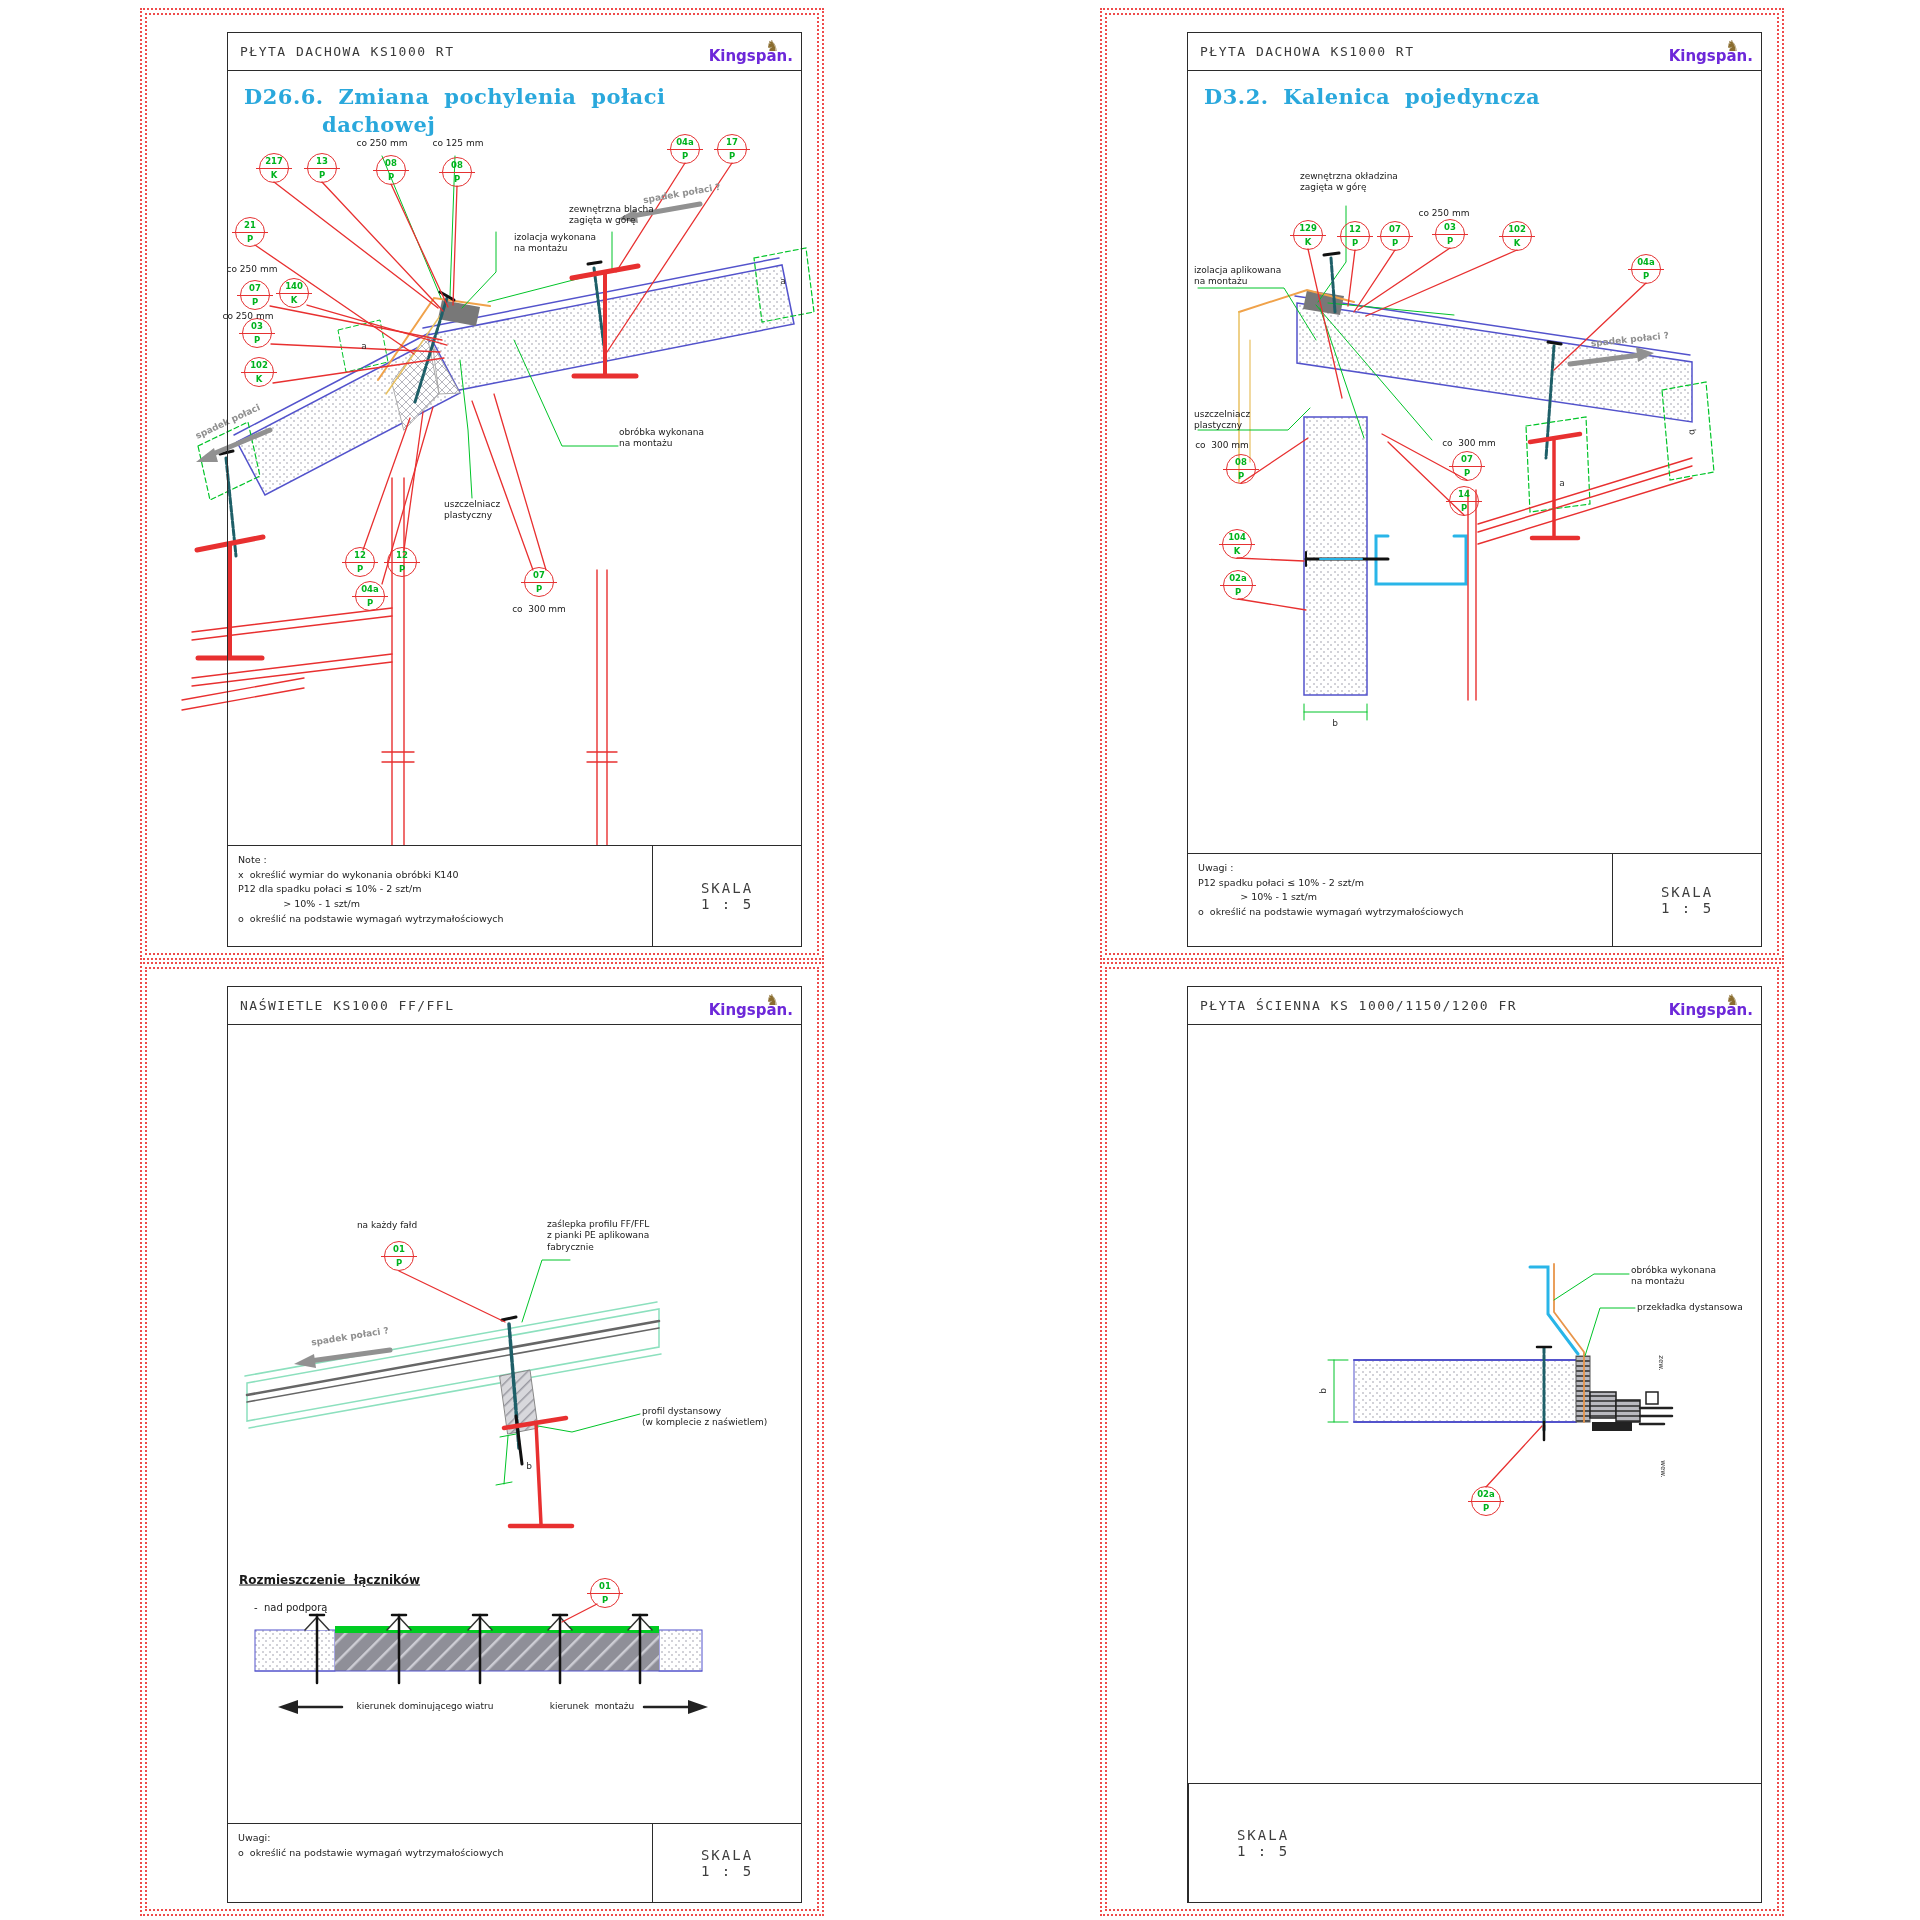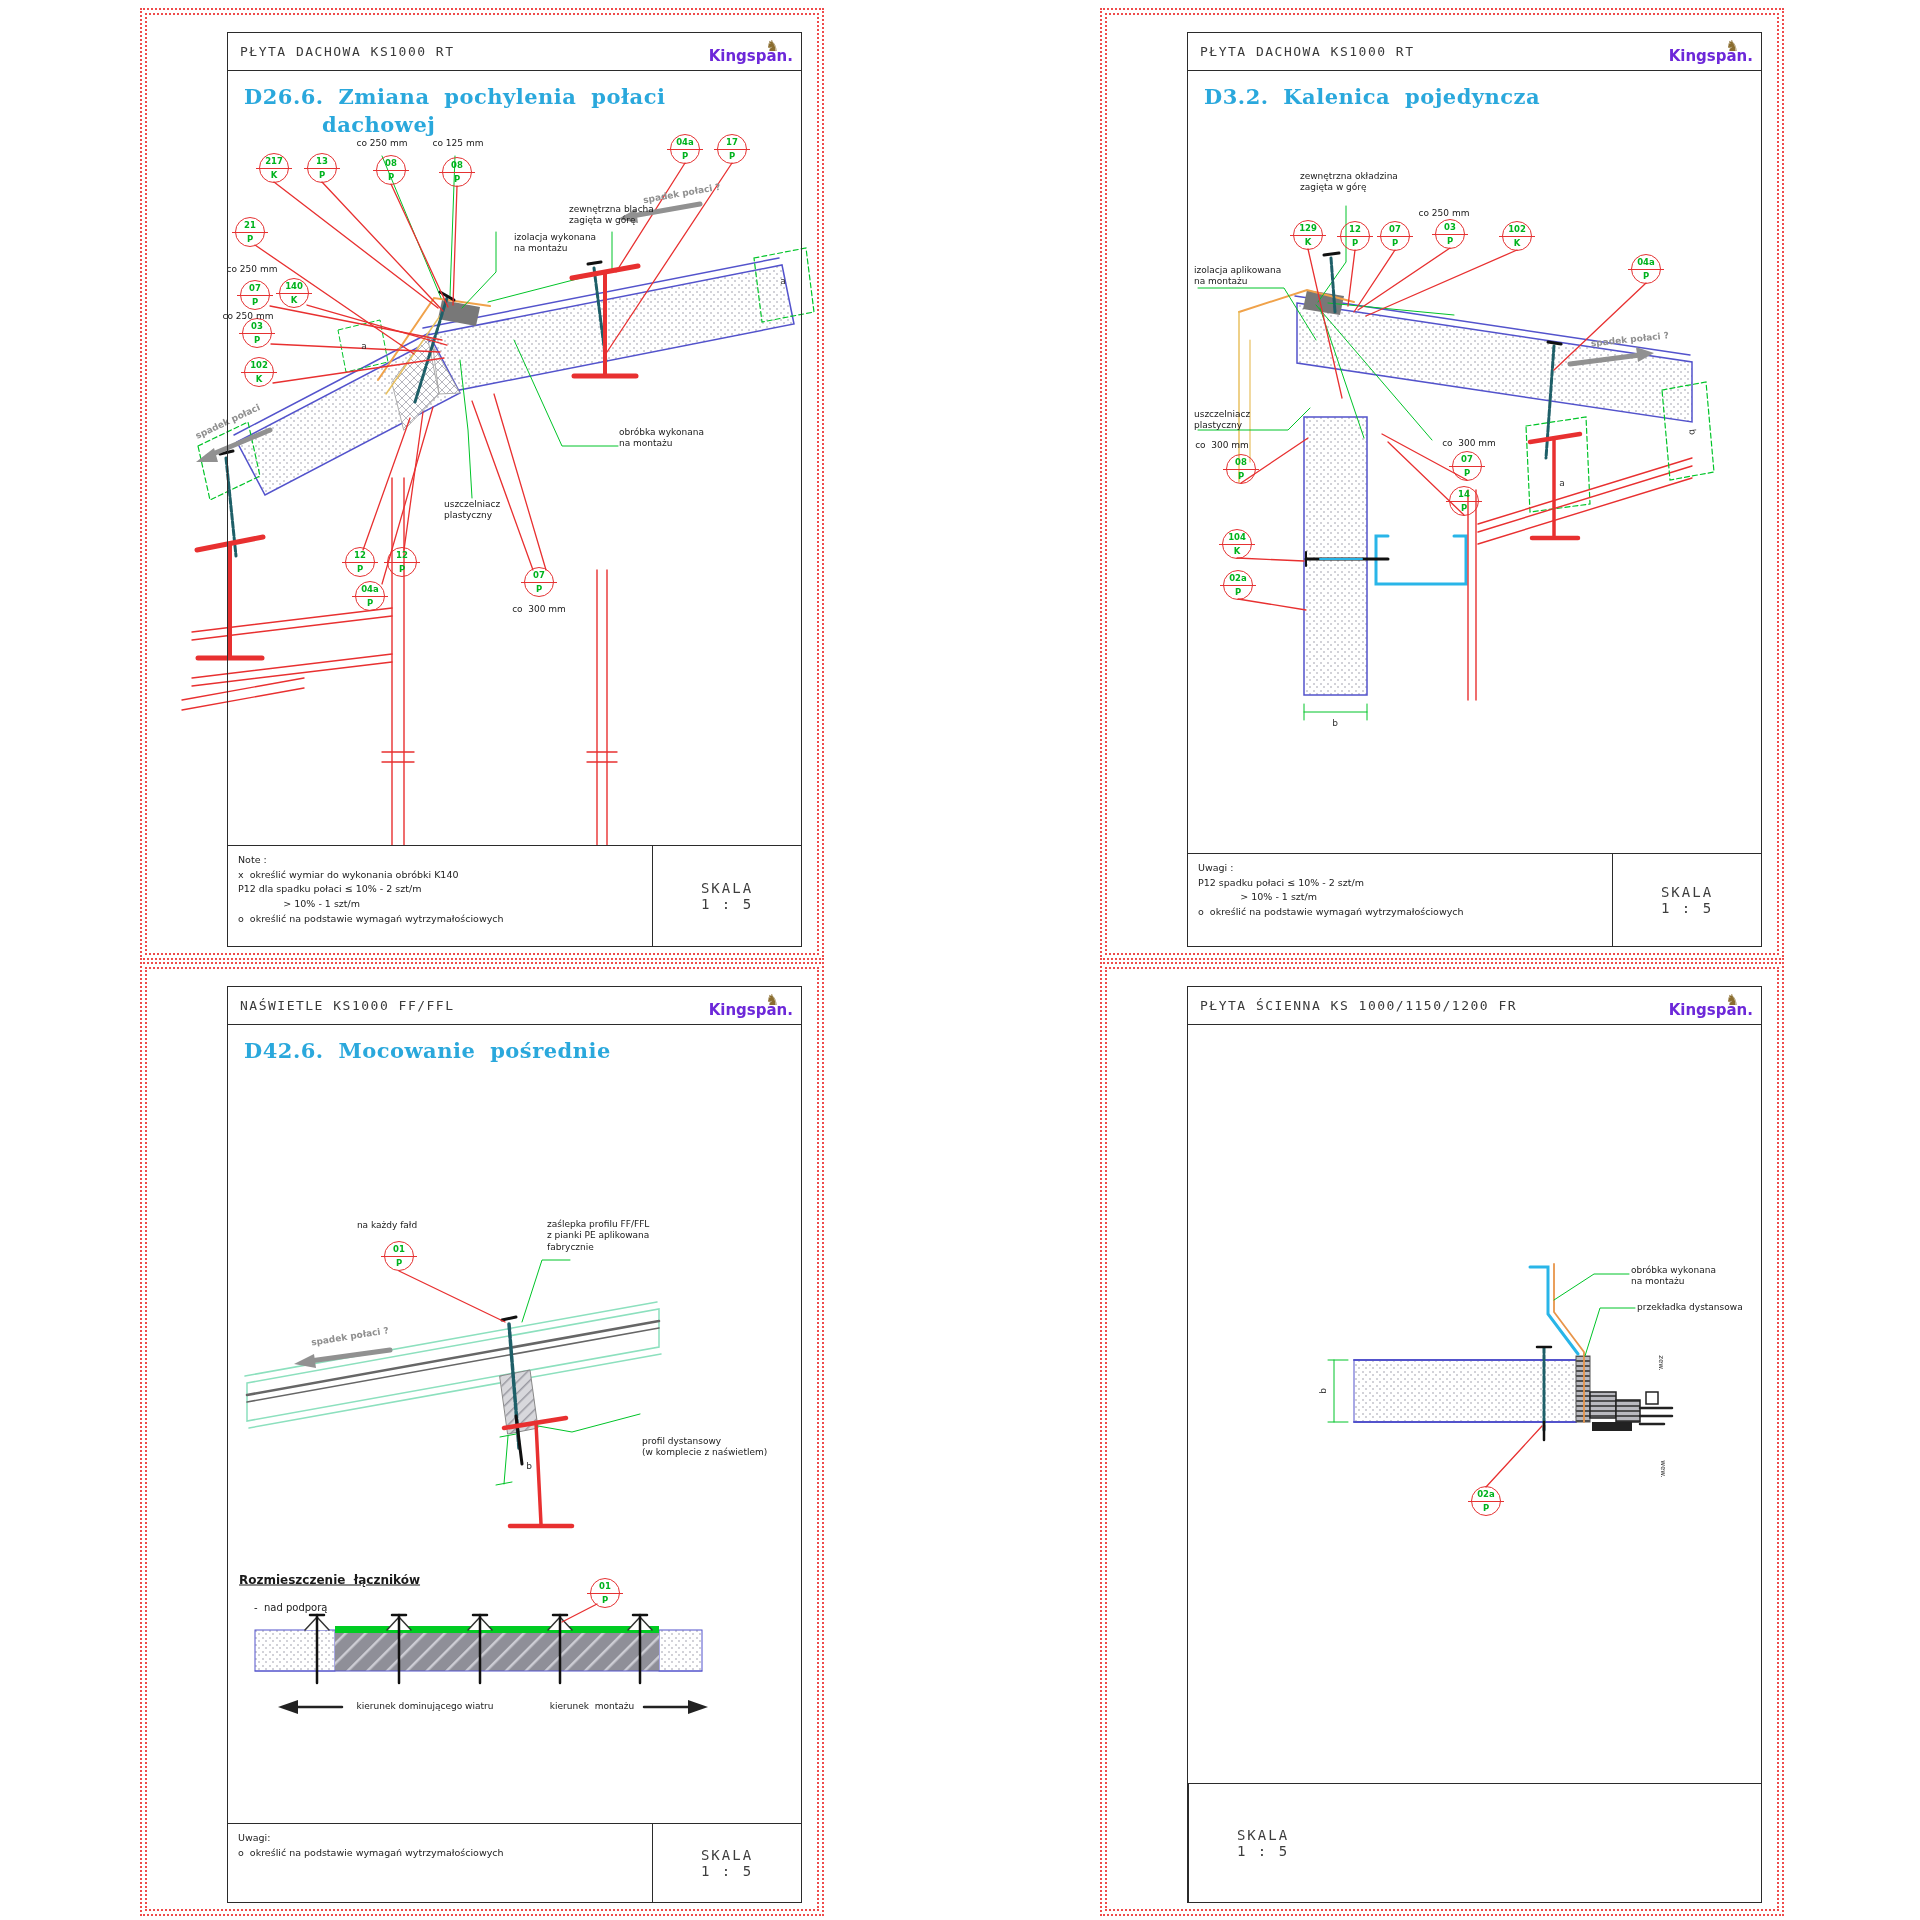--- a/index.html
+++ b/index.html
@@ -461,38 +461,35 @@
       </div>
       <div class="callout" style="left: 463px; top: 629px;">
         <span class="cc">01</span>
         <span class="ct">P</span>
       </div>
       <div class="dlabel" style="left: 245px; top: 262px; transform: translate(-50%, -50%);">na każdy fałd</div>
       <div class="dlabel" style="left: 405px; top: 272px; transform: translate(0px, -50%);">zaślepka profilu FF/FFL
 z pianki PE aplikowana
 fabrycznie</div>
       <div class="dlabel" style="left: 208px; top: 373px; color: rgb(143, 143, 143); font-weight: bold; transform: translate(-50%, -50%) rotate(-9deg);">spadek połaci ?</div>
-      <div class="dlabel" style="left: 500px; top: 453px; transform: translate(0px, -50%); margin-top: 30px;">profil dystansowy
+      <div class="dlabel" style="left: 500px; top: 453px; transform: translate(0px, -50%);">profil dystansowy
 (w komplecie z naświetlem)</div>
       <div class="dlabel" style="left: 387px; top: 503px; color: rgb(51, 51, 51); transform: translate(-50%, -50%);">b</div>
       <div class="dlabel" style="left: 97px; top: 616px; font-size: 12px; font-weight: bold; text-decoration: underline; transform: translate(0px, -50%);">Rozmieszczenie  łączników</div>
       <div class="dlabel" style="left: 112px; top: 644px; font-size: 10px; transform: translate(0px, -50%);">-  nad podporą</div>
       <div class="dlabel" style="left: 283px; top: 743px; transform: translate(-50%, -50%);">kierunek dominującego wiatru</div>
       <div class="dlabel" style="left: 450px; top: 743px; transform: translate(-50%, -50%);">kierunek  montażu</div>
     </div>
   <div class="frame" style="background:transparent;">
     <div class="hdr" style="background:#fff;">
       <span class="prod">NAŚWIETLE KS1000 FF/FFL</span>
       <span class="logo">
         <span class="lion">♞</span>
         <span class="kname">Kingspan.</span>
       </span>
-    </div>
-    <div class="titleblock">
-      <span>D42.6.  Mocowanie  pośrednie</span>
     </div>
     <div class="notes" style="height:78px;">
       <div class="ntext">
         <div>Uwagi:</div>
         <div class="nbody">o  określić na podstawie wymagań wytrzymałościowych</div>
       </div>
       <div class="skala">
         <span>SKALA</span>
         <span>1 : 5</span>
       </div>

